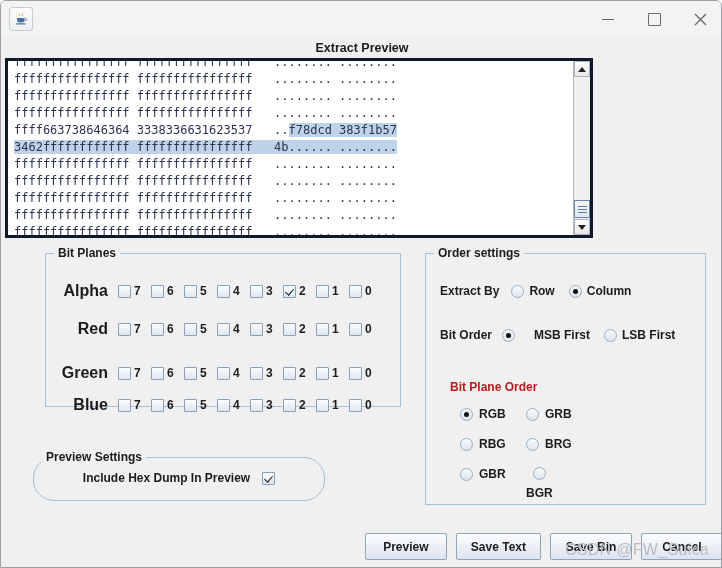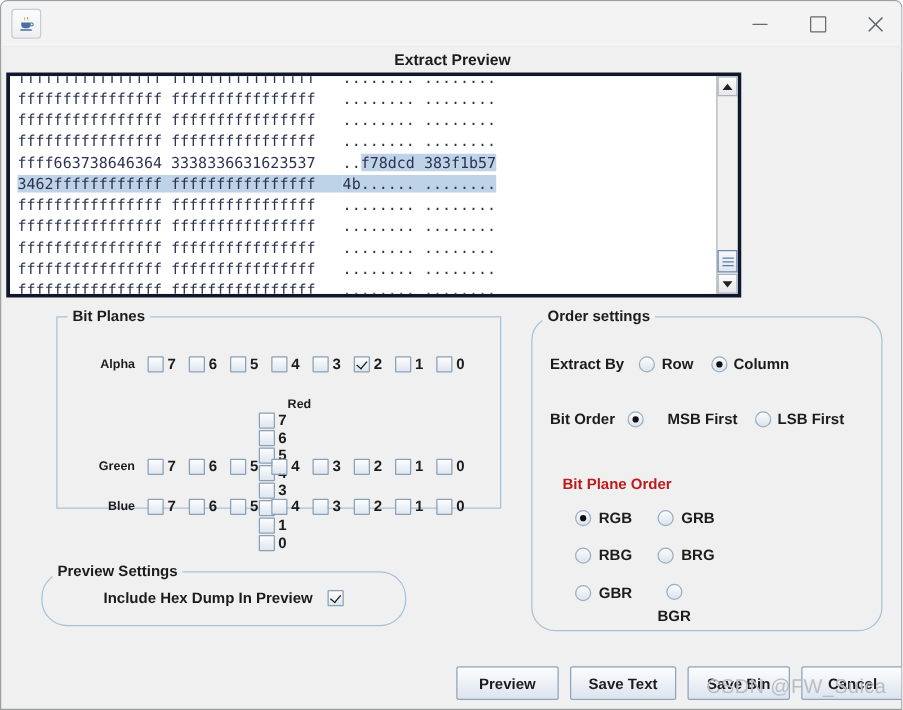--- a/index.html
+++ b/index.html
@@ -134,34 +134,34 @@
     position: absolute;
     top: -8px; left: 8px;
     padding: 0 4px;
     background: #f0f0f0;
     font-size: 12px;
     font-weight: 700;
     color: #1c1c1c;
   }
 
   #bitplanes { left: 32px; top: 252px; width: 356px; height: 154px; margin-left: 12px; }
-  #ordersettings { left: 424px; top: 252px; width: 281px; height: 252px; border-radius: 19px; }
+  #ordersettings { left: 424px; top: 252px; width: 281px; height: 252px; }
   #previewsettings { left: 32px; top: 456px; width: 292px; height: 44px; border-radius: 21px; }
 
   
   .bp-row {
     position: absolute;
     left: 0; width: 100%;
     height: 22px;
     display: flex; align-items: center;
   }
   .bp-label {
     width: 72px;
     text-align: right;
-    font-size: 10px; font-weight: 700; color: #1c1c1c;
+    font-size: 16px; font-weight: 700; color: #1c1c1c;
     padding-right: 10px;
     box-sizing: border-box;
   }
   .bp-cell {
     width: 33px;
     display: flex; align-items: center; gap: 3px;
   }
   .bp-num { font-size: 12px; font-weight: 700; color: #1c1c1c; }
 
   .cbox {
@@ -335,21 +335,21 @@
           </div>
           <div class="bp-cell">
             <span class="cbox"></span>
             <span class="bp-num">1</span>
           </div>
           <div class="bp-cell">
             <span class="cbox"></span>
             <span class="bp-num">0</span>
           </div>
         </div>
-        <div class="bp-row" style="top: 64px; flex-direction: column;">
+        <div class="bp-row" style="top: 64px;">
           <div class="bp-label">Red</div>
           <div class="bp-cell">
             <span class="cbox"></span>
             <span class="bp-num">7</span>
           </div>
           <div class="bp-cell">
             <span class="cbox"></span>
             <span class="bp-num">6</span>
           </div>
           <div class="bp-cell">

